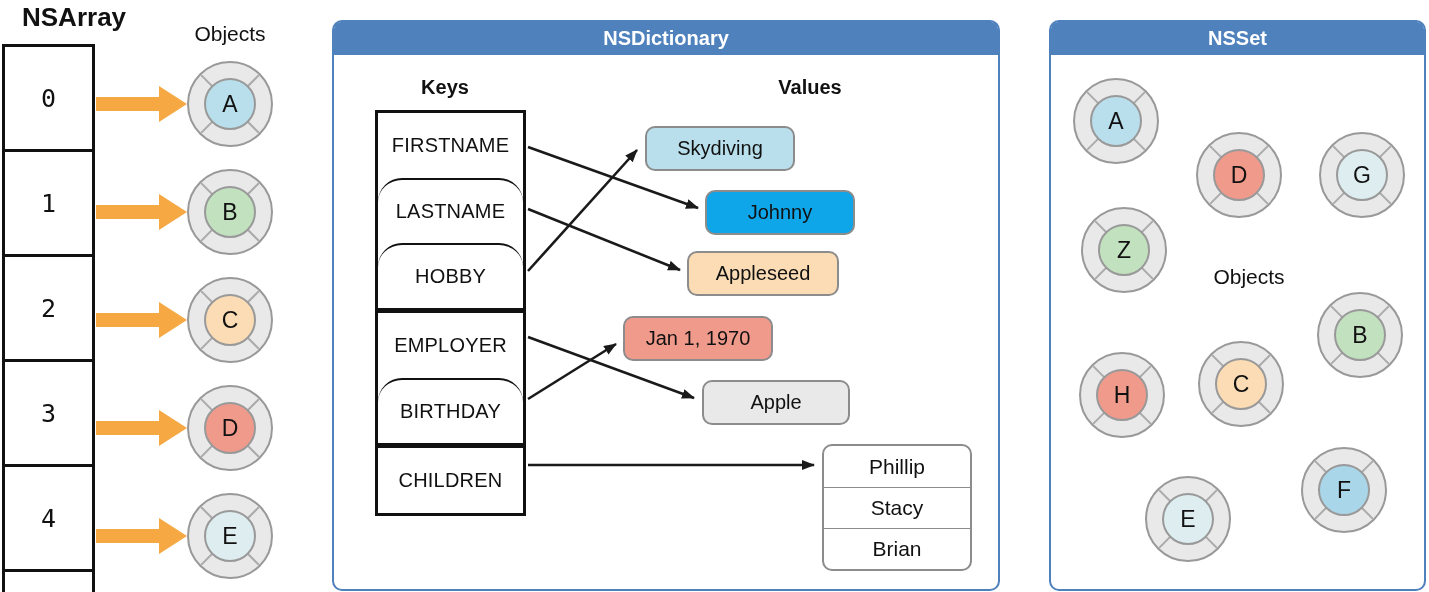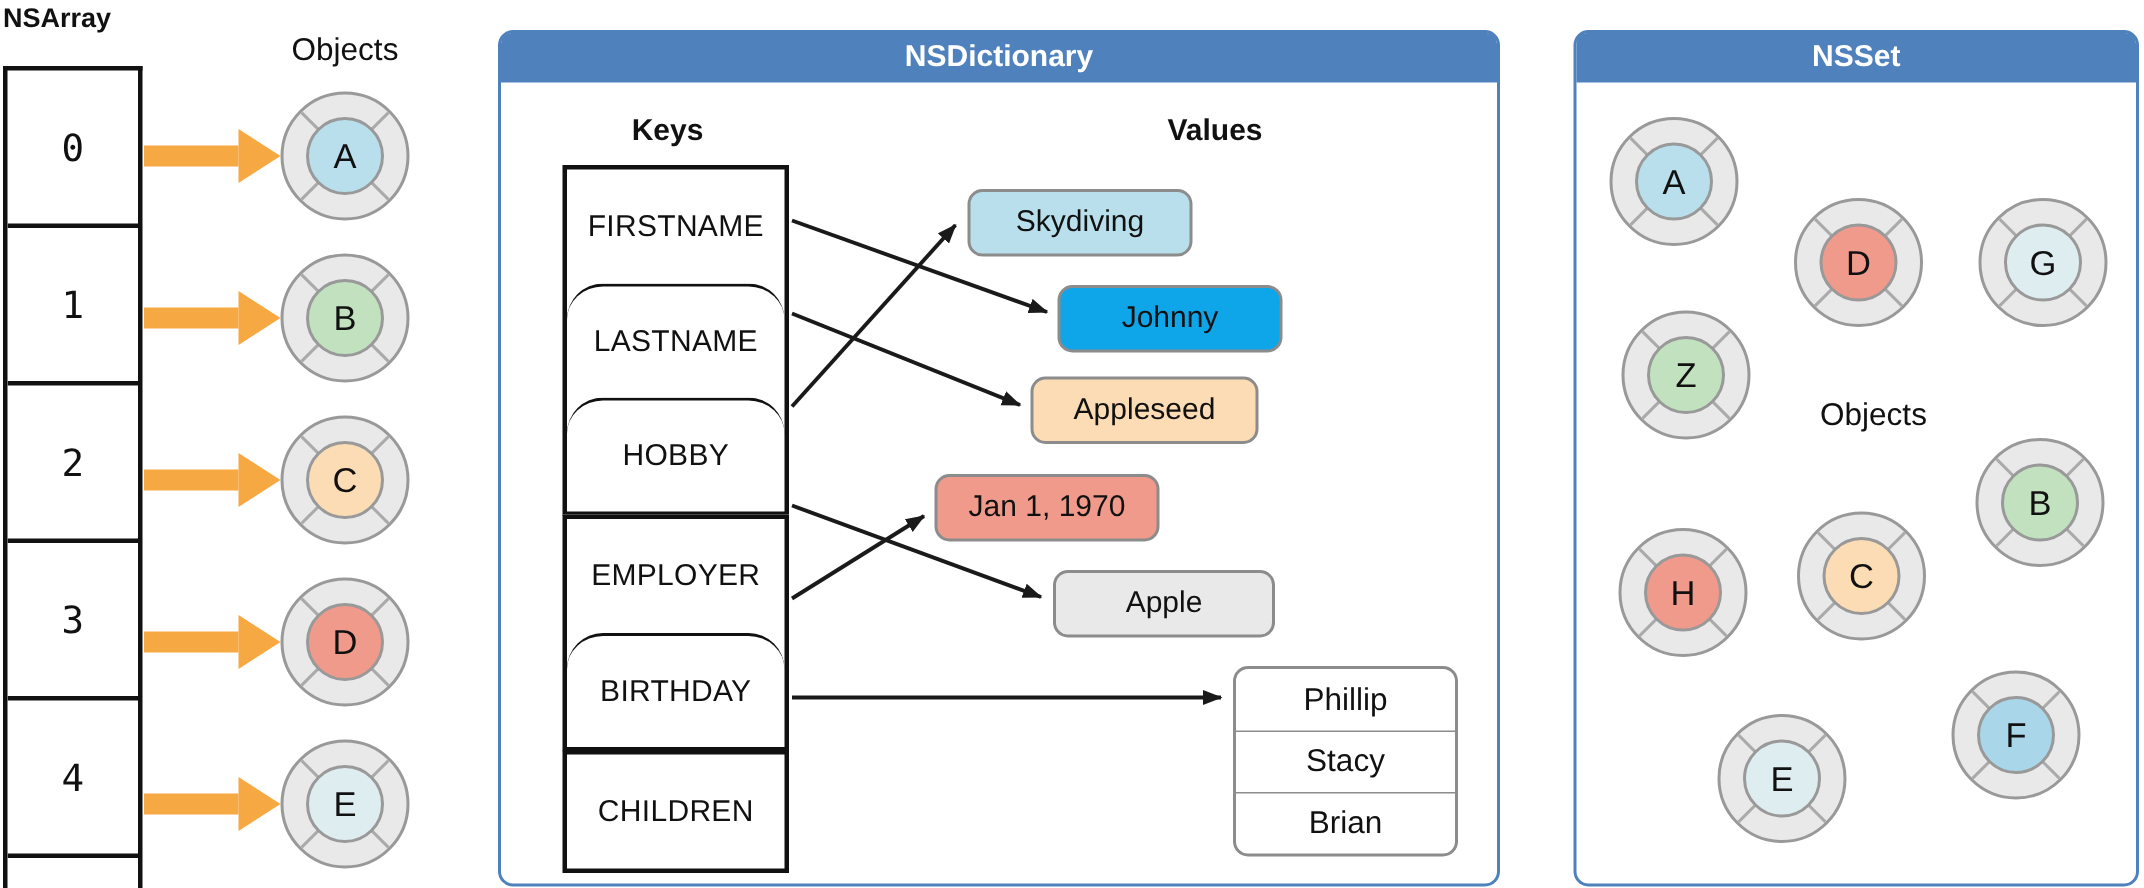--- a/index.html
+++ b/index.html
@@ -5,22 +5,22 @@
   * { box-sizing: border-box; margin: 0; padding: 0; }
   html, body { background: #fff; }
   body { font-family: "Liberation Sans", sans-serif; color: #111; }
   .stage {
     position: relative; width: 1429px; height: 592px;
     overflow: hidden; background: #fff;
   }
 
   
   .ns-title {
-    position: absolute; left: 2px; top: 2px;
-    font-size: 18px; font-weight: bold; letter-spacing: 0;
+    position: absolute; left: 22px; top: 2px;
+    font-size: 26px; font-weight: bold; letter-spacing: 0;
   }
   .objects-label-left {
     position: absolute; left: 167px; top: 22px; width: 126px;
     text-align: center; font-size: 21px;
   }
   .array-table {
     position: absolute; left: 2px; top: 44px; width: 93px; height: 548px;
     border: 3px solid #111; border-bottom: none; background: #fff; overflow: hidden;
   }
   .array-cell {
@@ -78,21 +78,21 @@
 
   
   .col-header { position: absolute; font-size: 20px; font-weight: bold; text-align: center; width: 120px; }
   .keys-header   { left: 51px;  top: 54px; }
   .values-header { left: 416px; top: 54px; }
 
   .keys-table { position: absolute; left: 41px; top: 88px; width: 151px; }
   .key-group { border: 3px solid #111; background: #fff; }
   .key-group + .key-group { margin-top: -1px; }
   .key-cell {
-    height: 76px; display: flex; align-items: center; justify-content: center;
+    height: 65px; display: flex; align-items: center; justify-content: center;
     font-size: 20px; letter-spacing: 0.2px;
   }
   .key-cell + .key-cell { border-top: 2px solid #111; border-radius: 24px; }
 
   .dict-arrows { position: absolute; left: 0; top: 0; width: 668px; height: 571px; pointer-events: none; }
 
   .pill {
     position: absolute; height: 45px;
     border: 2px solid #8c8c8c; border-radius: 10px;
     display: flex; align-items: center; justify-content: center;

